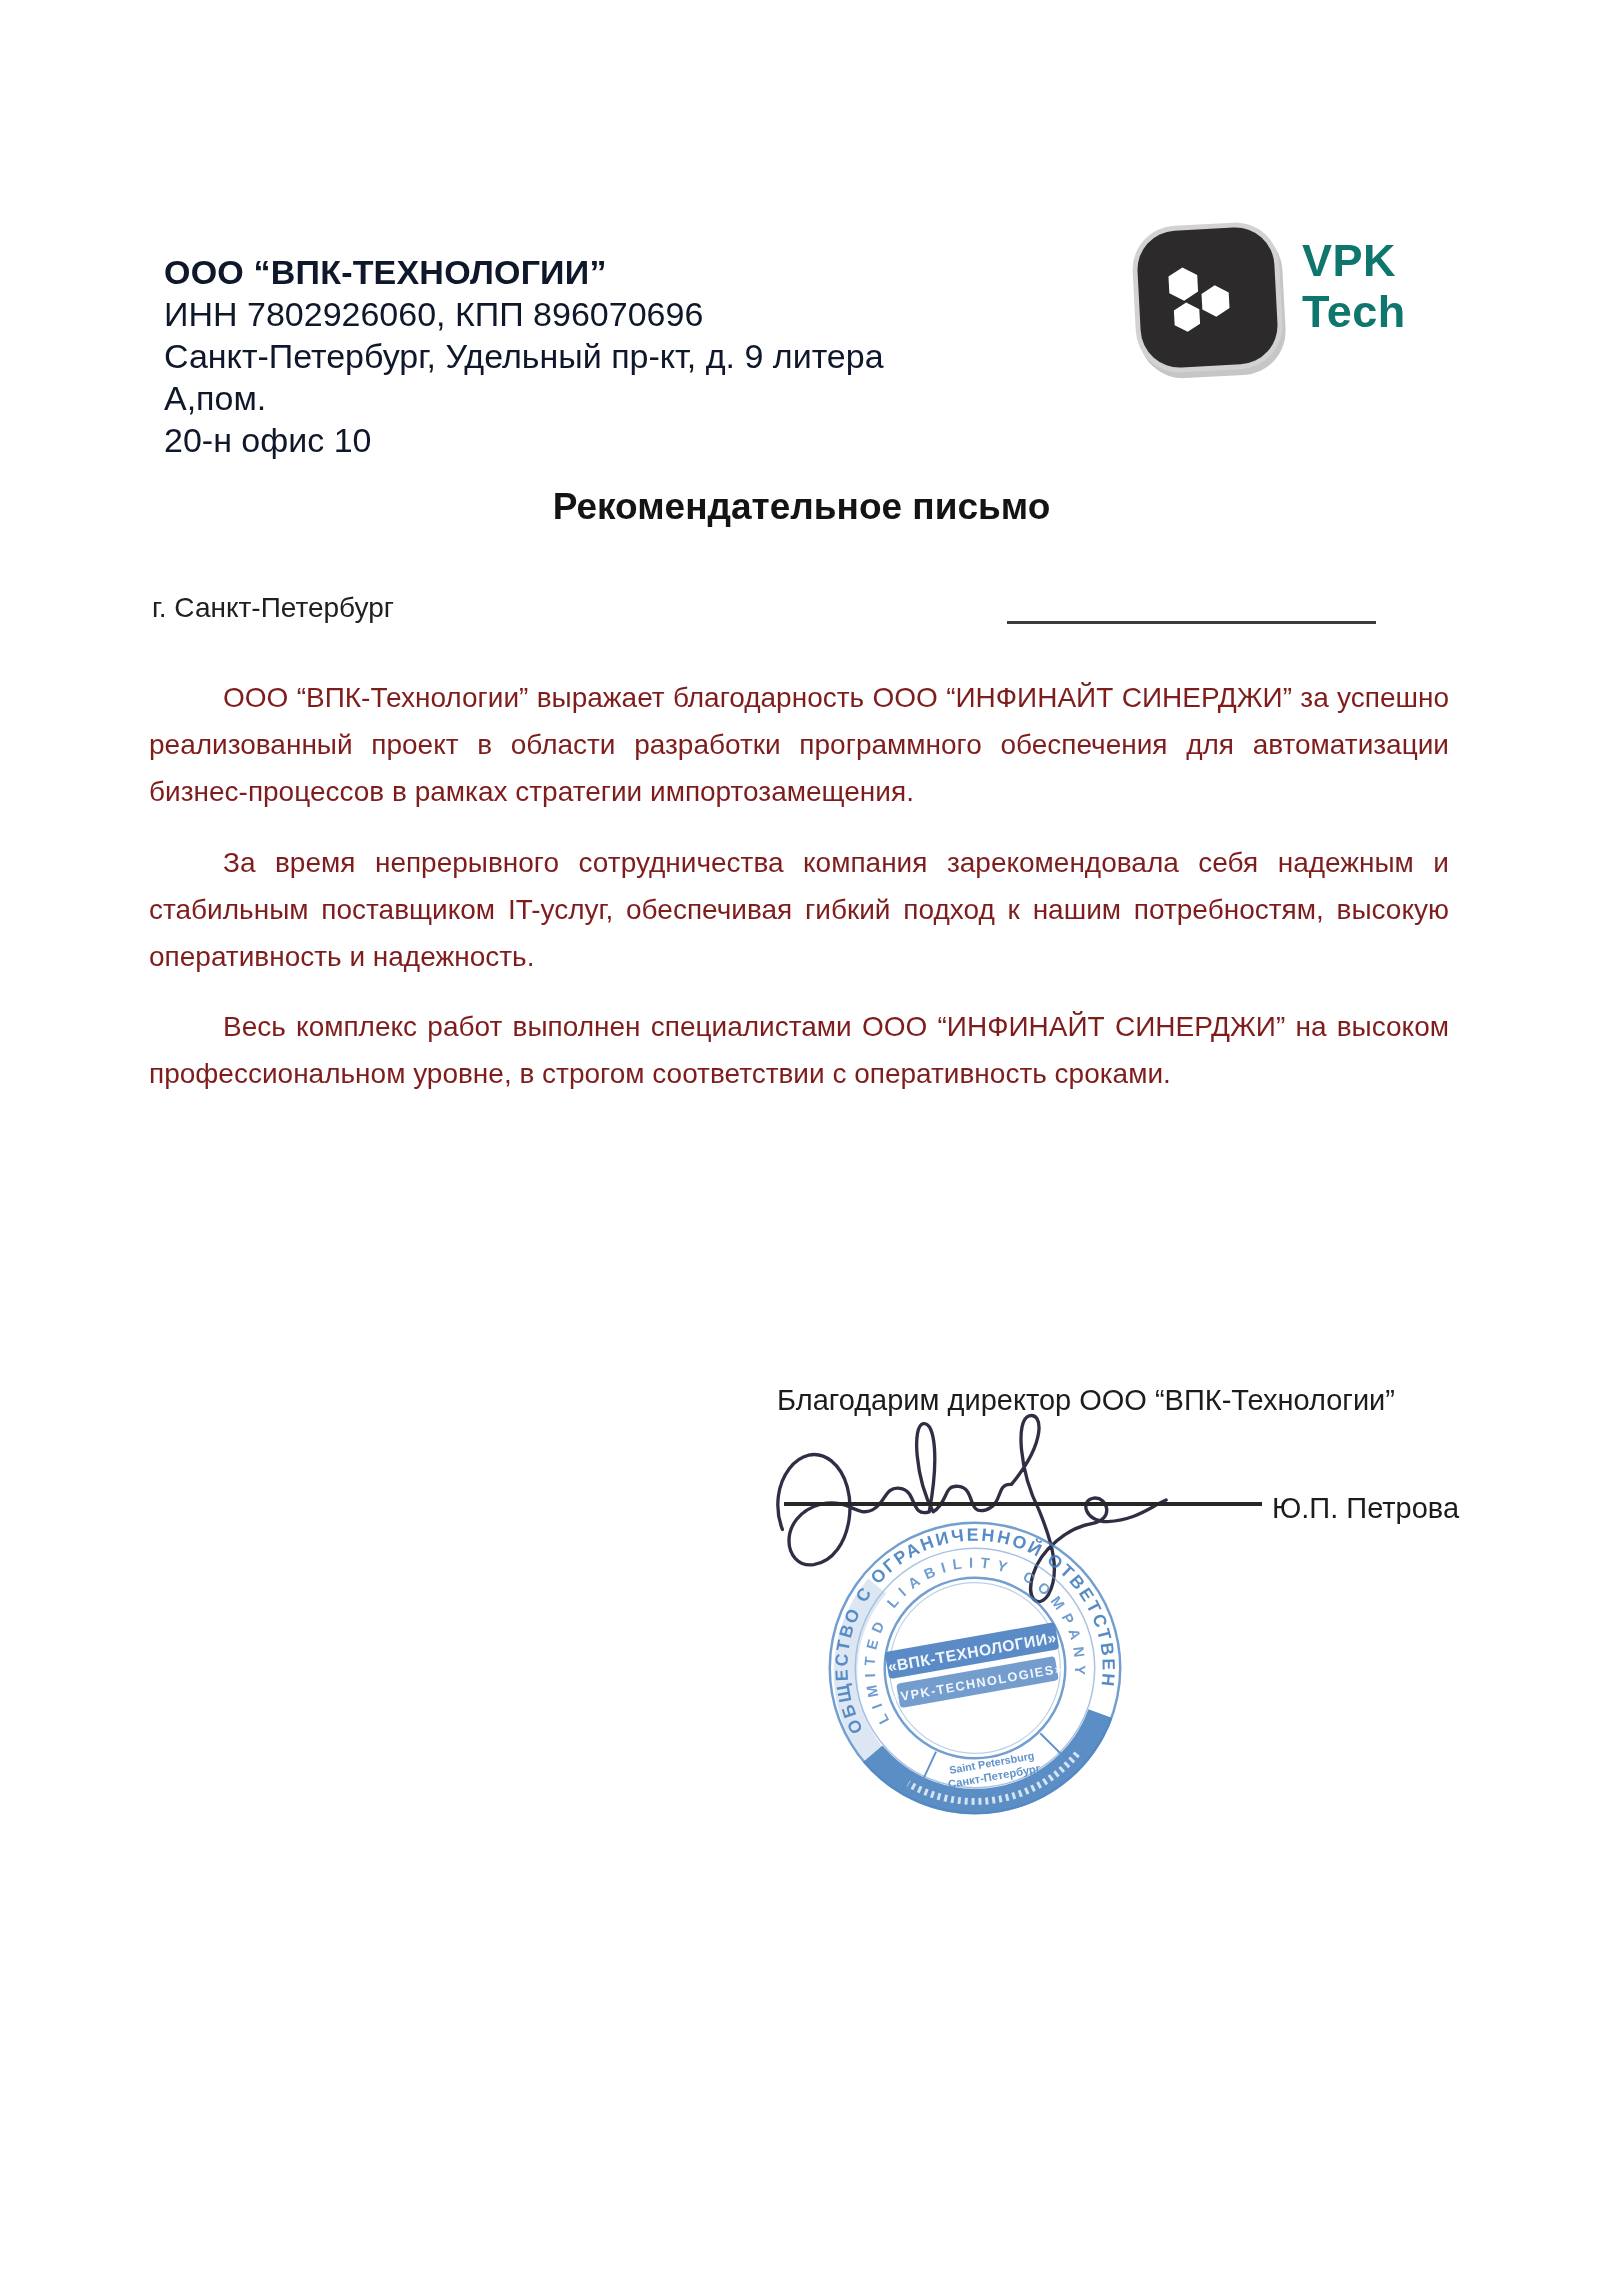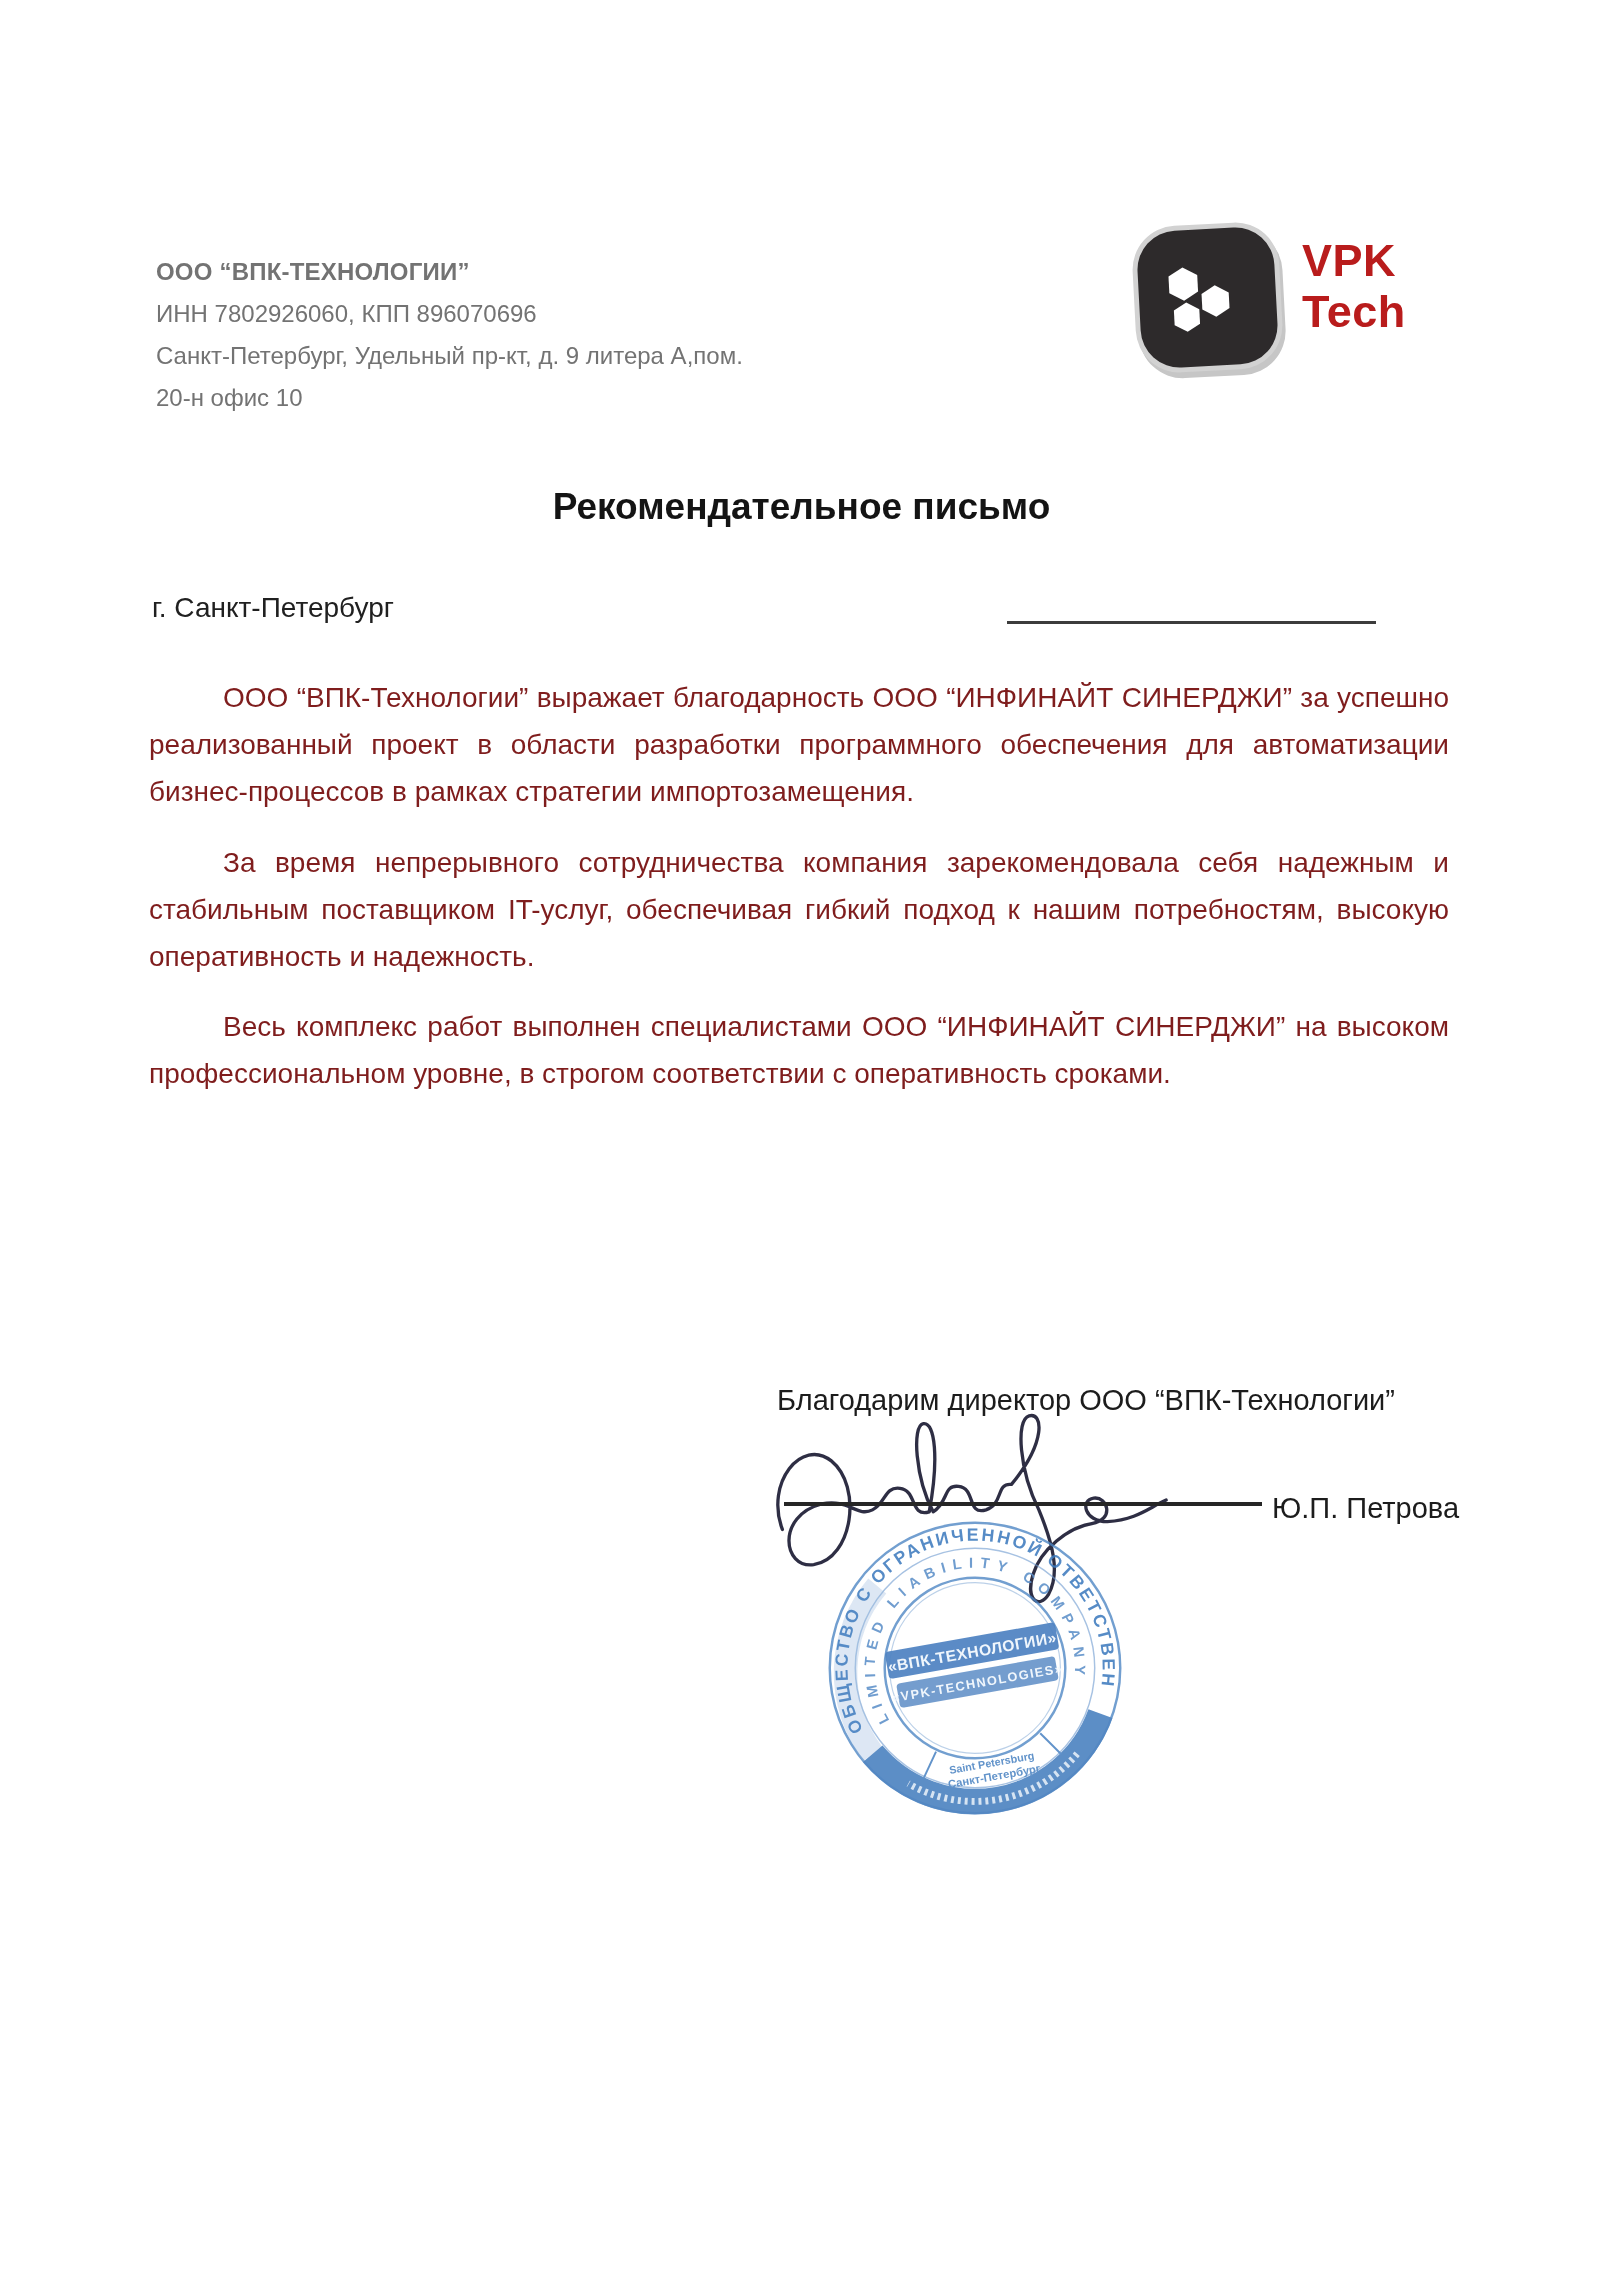--- a/index.html
+++ b/index.html
@@ -6,33 +6,33 @@
   .page{
     position:relative;
     width:1620px;height:2293px;
     background:#ffffff;
     font-family:"Liberation Sans","DejaVu Sans",sans-serif;
     color:#1d1d1d;
     overflow:hidden;
   }
   
   .sender{
-    position:absolute;left:156px;top:251px;width:784px;
-    font-size:24px;line-height:42px;color:#737373;
+    position:absolute;left:164px;top:251px;width:784px;
+    font-size:34px;line-height:42px;color:#0f172a;
   }
   .sender .name{font-weight:bold;letter-spacing:0.2px;}
   
   .logo-wrap{position:absolute;left:1139px;top:227px;width:412px;height:147px;}
   .logo-mark{
     position:absolute;left:0;top:2px;width:137px;height:137px;
     background:#2d2a2b;border-radius:39px;
     box-shadow:0 0 0 4.9px #d2d2d2, 2.9px 5.9px 0 4.9px #c6c6c6;
     transform:rotate(-3deg);
   }
-  .brand{position:absolute;left:163px;top:7.8px;font-weight:600;color:#b91c1c;
+  .brand{position:absolute;left:163px;top:7.8px;font-weight:600;color:#0f766e;
     font-size:45px;line-height:51px;letter-spacing:0.5px;}
   
   .title{
     position:absolute;left:152px;top:486px;width:1299px;
     text-align:center;font-size:37px;font-weight:bold;color:#141414;
   }
   .cityrow{position:absolute;left:152px;top:592px;font-size:28px;color:#202020;}
   .date-line{position:absolute;left:1007px;top:621px;width:369px;height:2.9px;background:#3c3c3c;}
   
   .body-text{position:absolute;left:149px;top:674px;width:1300px;}

